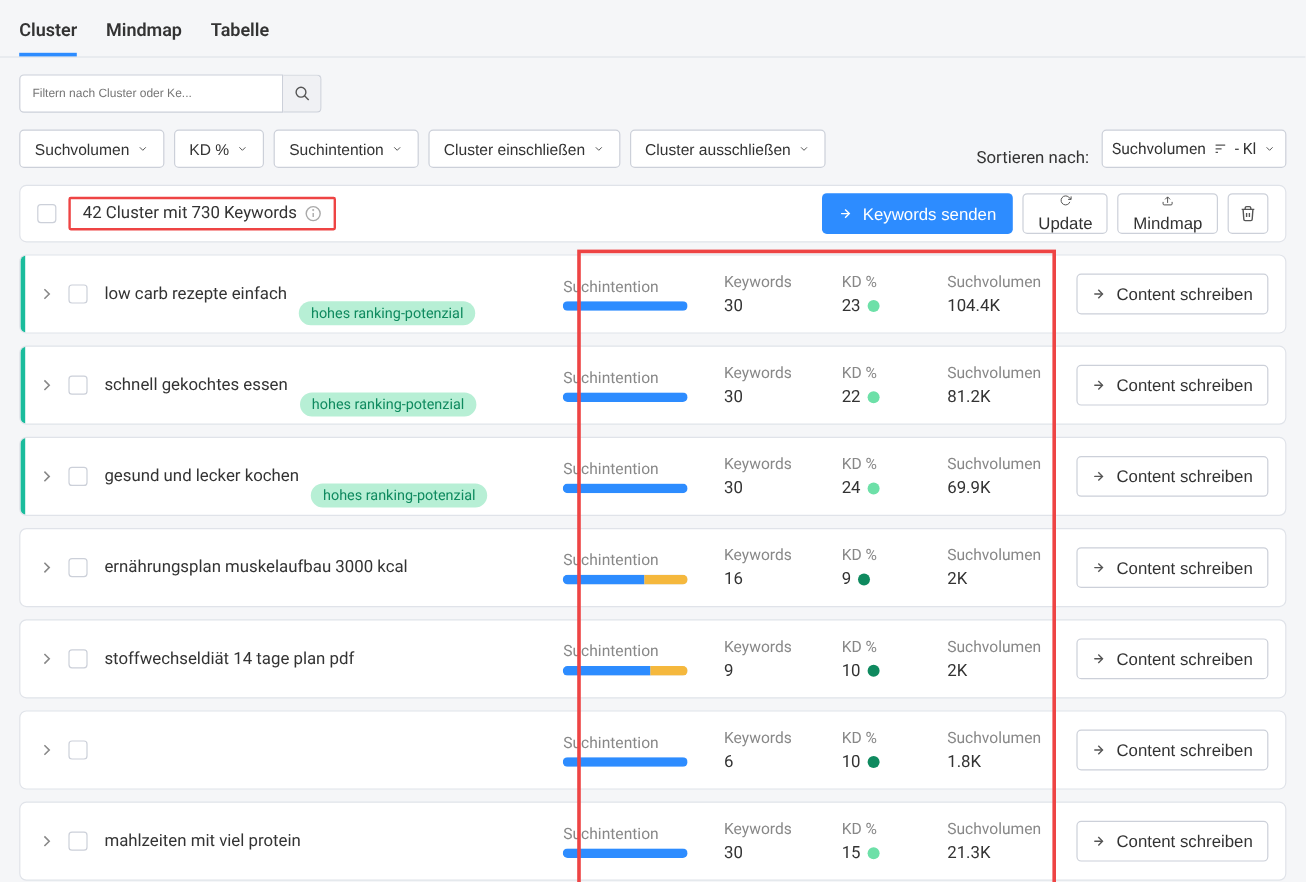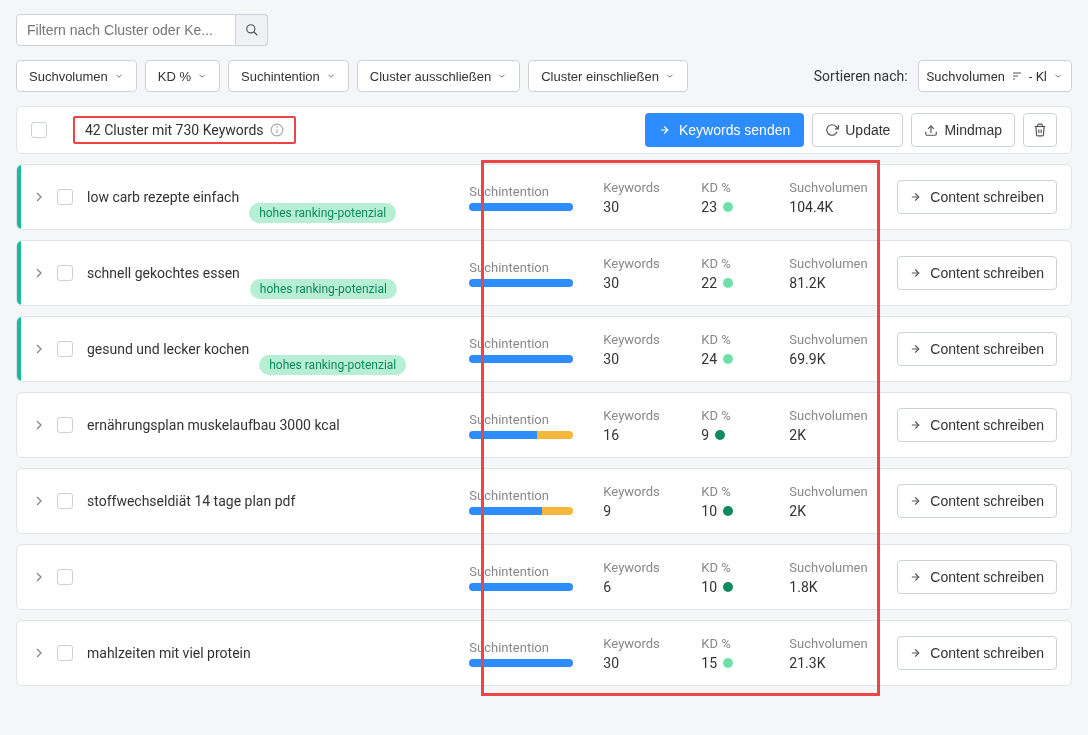--- a/index.html
+++ b/index.html
@@ -6,37 +6,37 @@
 body { font-family: -apple-system, BlinkMacSystemFont, "Segoe UI", Roboto, sans-serif; background: #f5f6f8; font-size: 14px; color: #333; }
 .container { width: 1088px; height: 735px; overflow: hidden; }
 
 .tabs { display: flex; gap: 24px; padding: 16px 16px 0 16px; border-bottom: 1px solid #e0e3e9; }
 .tab { padding-bottom: 10px; font-weight: 600; font-size: 15px; color: #333; cursor: pointer; border-bottom: 3px solid transparent; }
 .tab.active { border-bottom-color: #2d8cff; }
 
 .filter-bar { display: flex; align-items: center; gap: 8px; padding: 14px 16px; flex-wrap: wrap; }
 .filter-row-2 { display: flex; align-items: center; gap: 8px; padding: 0 16px 14px 16px; }
 .filter-input { display: flex; }
-.text-input { width: 220px; height: 32px; border: 1px solid #ccd0d9; border-radius: 4px 0 0 4px; padding: 4px 10px; font-size: 14px; background: #fff; }
+.text-input { width: 220px; height: 32px; border: 1px solid #ccd0d9; border-radius: 4px 0 0 4px; padding: 4px 10px; font-size: 10px; background: #fff; }
 .search-btn { width: 32px; height: 32px; border: 1px solid #ccd0d9; border-left: none; border-radius: 0 4px 4px 0; background: #f0f1f4; display: flex; align-items: center; justify-content: center; cursor: pointer; }
 
 .pill-btn { height: 32px; padding: 0 12px; border: 1px solid #ccd0d9; border-radius: 4px; background: #fff; display: inline-flex; align-items: center; gap: 6px; font-size: 13px; color: #333; cursor: pointer; }
 .pill-btn .chev { width: 10px; height: 10px; }
 
-.sort-area { margin-left: auto; display: flex; align-items: center; gap: 10px; font-size: 14px; color: #333; }
+.sort-area { margin-left: auto; display: flex; align-items: flex-end; gap: 10px; font-size: 14px; color: #333; }
 .sort-select { height: 32px; border: 1px solid #ccd0d9; border-radius: 4px; padding: 0 8px; background: #fff; font-size: 13px; display: inline-flex; align-items: center; gap: 6px; }
 
 .header-row { margin: 0 16px 10px 16px; background: #fff; border: 1px solid #e0e3e9; border-radius: 6px; height: 48px; display: flex; align-items: center; padding: 0 14px; gap: 10px; }
 .checkbox { width: 16px; height: 16px; border: 1px solid #ccd0d9; border-radius: 3px; background: #fff; cursor: pointer; }
-.cluster-count-box { border: 2px solid #e44; padding: 4px 10px; border-radius: 2px; display: inline-flex; align-items: center; gap: 6px; font-size: 14px; color: #333; margin-left: 16px; }
+.cluster-count-box { border: 2px solid #e44; padding: 4px 10px; border-radius: 2px; display: inline-flex; align-items: center; gap: 6px; font-size: 14px; color: #333; }
 .info-icon { width: 14px; height: 14px; opacity: 0.5; }
 
 .header-actions { margin-left: auto; display: flex; gap: 8px; }
 .btn-primary { background: #2d8cff; color: #fff; border: none; border-radius: 4px; height: 34px; padding: 0 14px; display: inline-flex; align-items: center; gap: 6px; font-size: 14px; font-weight: 500; cursor: pointer; }
-.btn-outline { background: #fff; border: 1px solid #ccd0d9; border-radius: 4px; height: 34px; padding: 0 12px; display: inline-flex; align-items: center; gap: 6px; font-size: 14px; color: #333; cursor: pointer; }
+.btn-outline { background: #fff; border: 1px solid #ccd0d9; border-radius: 4px; height: 34px; padding: 0 12px; display: inline-flex; align-items: center; gap: 6px; font-size: 14px; color: #333; cursor: pointer; flex-direction: column; }
 .icon-btn { width: 34px; height: 34px; border: 1px solid #ccd0d9; border-radius: 4px; background: #fff; display: inline-flex; align-items: center; justify-content: center; cursor: pointer; }
 
 .rows { padding: 0 16px; position: relative; }
 .red-overlay { position: absolute; border: 3px solid #e44; pointer-events: none; left: 481px; top: -4px; width: 399px; height: 536px; z-index: 5; }
 
 .cluster-row { background: #fff; border: 1px solid #e0e3e9; border-radius: 6px; height: 66px; margin-bottom: 10px; display: flex; align-items: center; padding: 0 14px; position: relative; overflow: hidden; }
 .accent { position: absolute; left: 0; top: 0; bottom: 0; width: 4px; background: #1abc9c; }
 .expand-chev { width: 16px; height: 16px; color: #888; cursor: pointer; margin-right: 10px; }
 .cluster-row .checkbox { margin-right: 14px; }
 .cluster-name { font-size: 14px; color: #333; margin-right: 10px; }
@@ -61,20 +61,25 @@
 
 .content-btn { margin-left: 16px; background: #fff; border: 1px solid #ccd0d9; border-radius: 4px; height: 34px; padding: 0 12px; display: inline-flex; align-items: center; gap: 6px; font-size: 14px; color: #333; cursor: pointer; white-space: nowrap; }
 
 svg { display: block; }
 </style>
 </head>
 <body>
 
 <div class="container">
 
+  <div class="tabs">
+    <div class="tab active">Cluster</div>
+    <div class="tab">Mindmap</div>
+    <div class="tab">Tabelle</div>
+  </div>
 
   <div class="filter-bar">
     <div class="filter-input">
       <input class="text-input" placeholder="Filtern nach Cluster oder Ke..." style="">
       <button class="search-btn">
         <svg width="14" height="14" viewBox="0 0 24 24" fill="none" stroke="#555" stroke-width="2">
             <circle cx="10" cy="10" r="7"></circle>
             <line x1="21" y1="21" x2="15" y2="15"></line>
           </svg>
       </button>
@@ -94,27 +99,27 @@
           <polyline points="6 9 12 15 18 9"></polyline>
         </svg>
     </button>
     <button class="pill-btn">
       <span>Suchintention</span>
       <svg class="chev" viewBox="0 0 24 24" fill="none" stroke="#555" stroke-width="2">
           <polyline points="6 9 12 15 18 9"></polyline>
         </svg>
     </button>
     <button class="pill-btn">
-      <span>Cluster ausschließen</span>
+      <span>Cluster einschließen</span>
       <svg class="chev" viewBox="0 0 24 24" fill="none" stroke="#555" stroke-width="2">
           <polyline points="6 9 12 15 18 9"></polyline>
         </svg>
     </button>
     <button class="pill-btn">
-      <span>Cluster einschließen</span>
+      <span>Cluster ausschließen</span>
       <svg class="chev" viewBox="0 0 24 24" fill="none" stroke="#555" stroke-width="2">
           <polyline points="6 9 12 15 18 9"></polyline>
         </svg>
     </button>
 
     <div class="sort-area">
       <span>Sortieren nach:</span>
       <div class="sort-select">
         <span>Suchvolumen</span>
         <svg width="12" height="12" viewBox="0 0 24 24" fill="none" stroke="#555" stroke-width="2">

